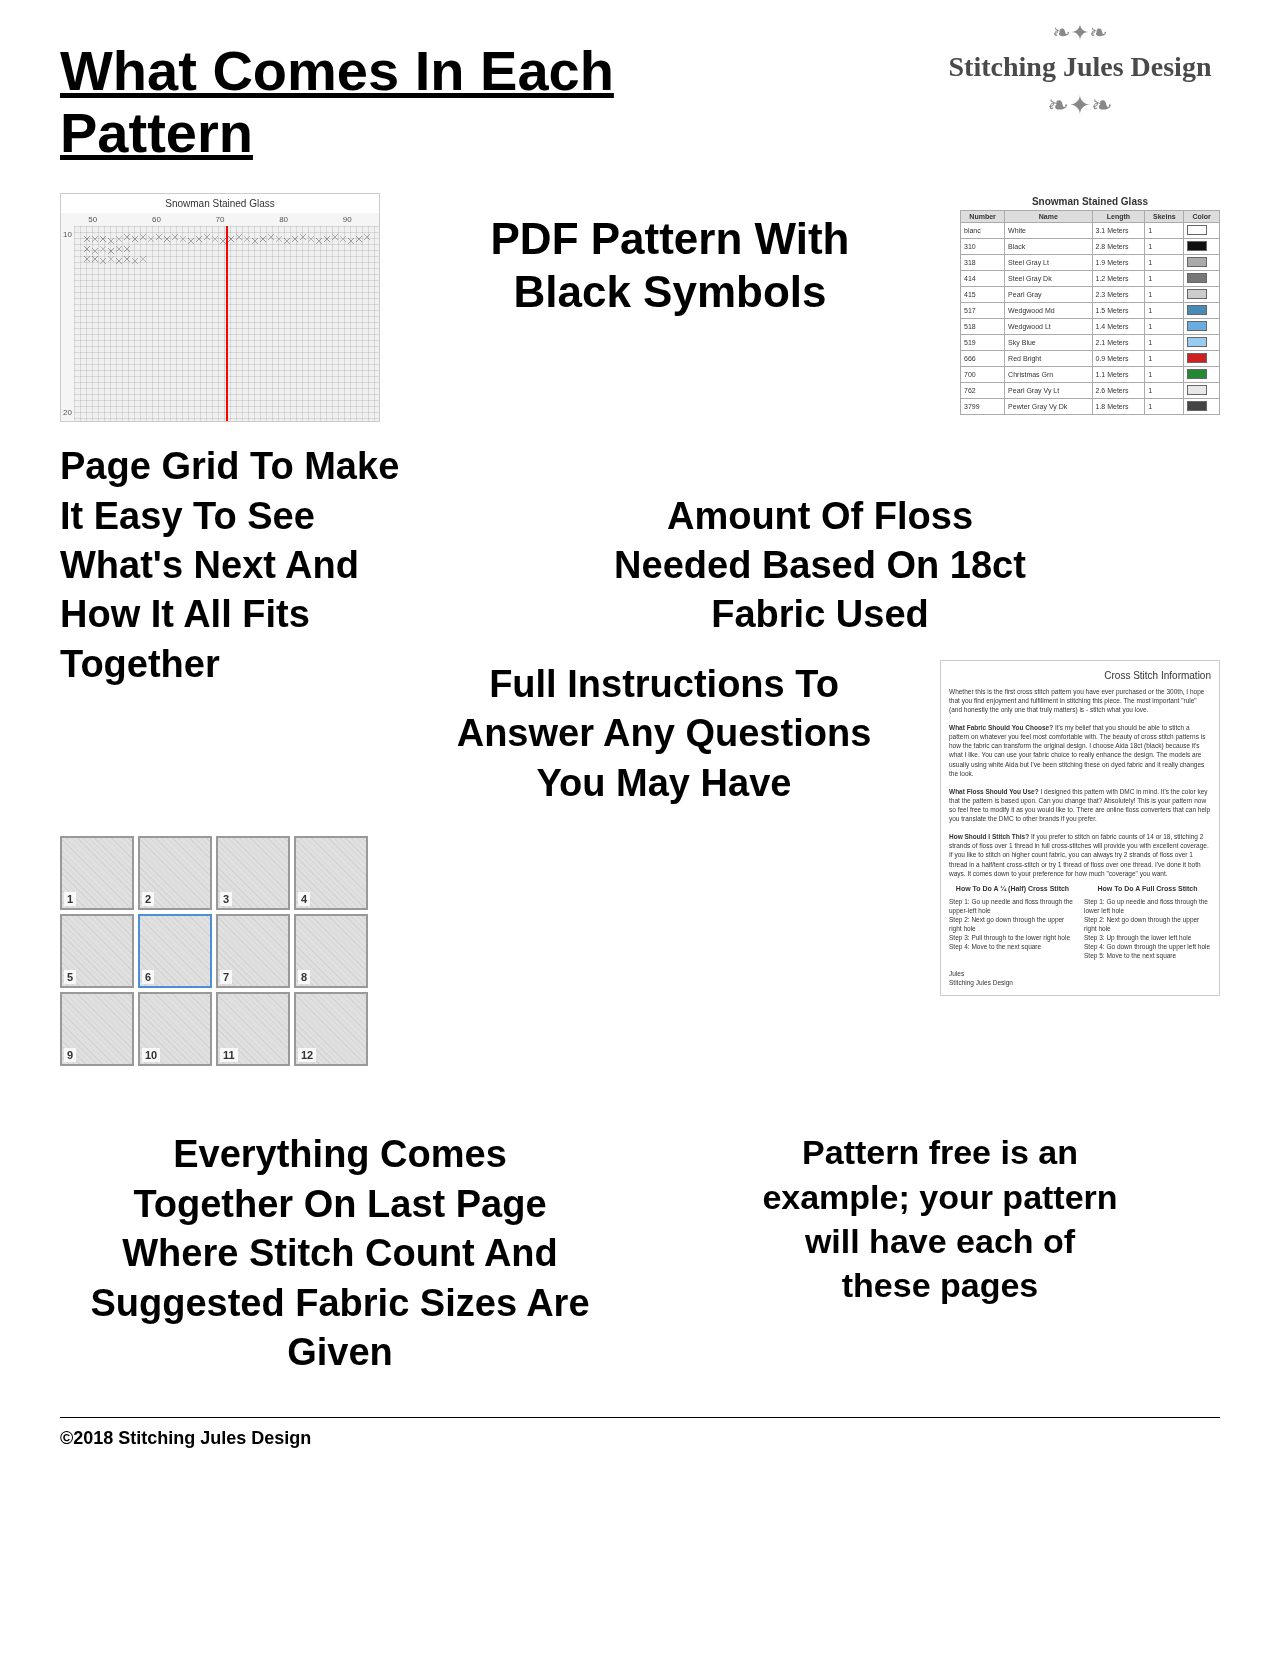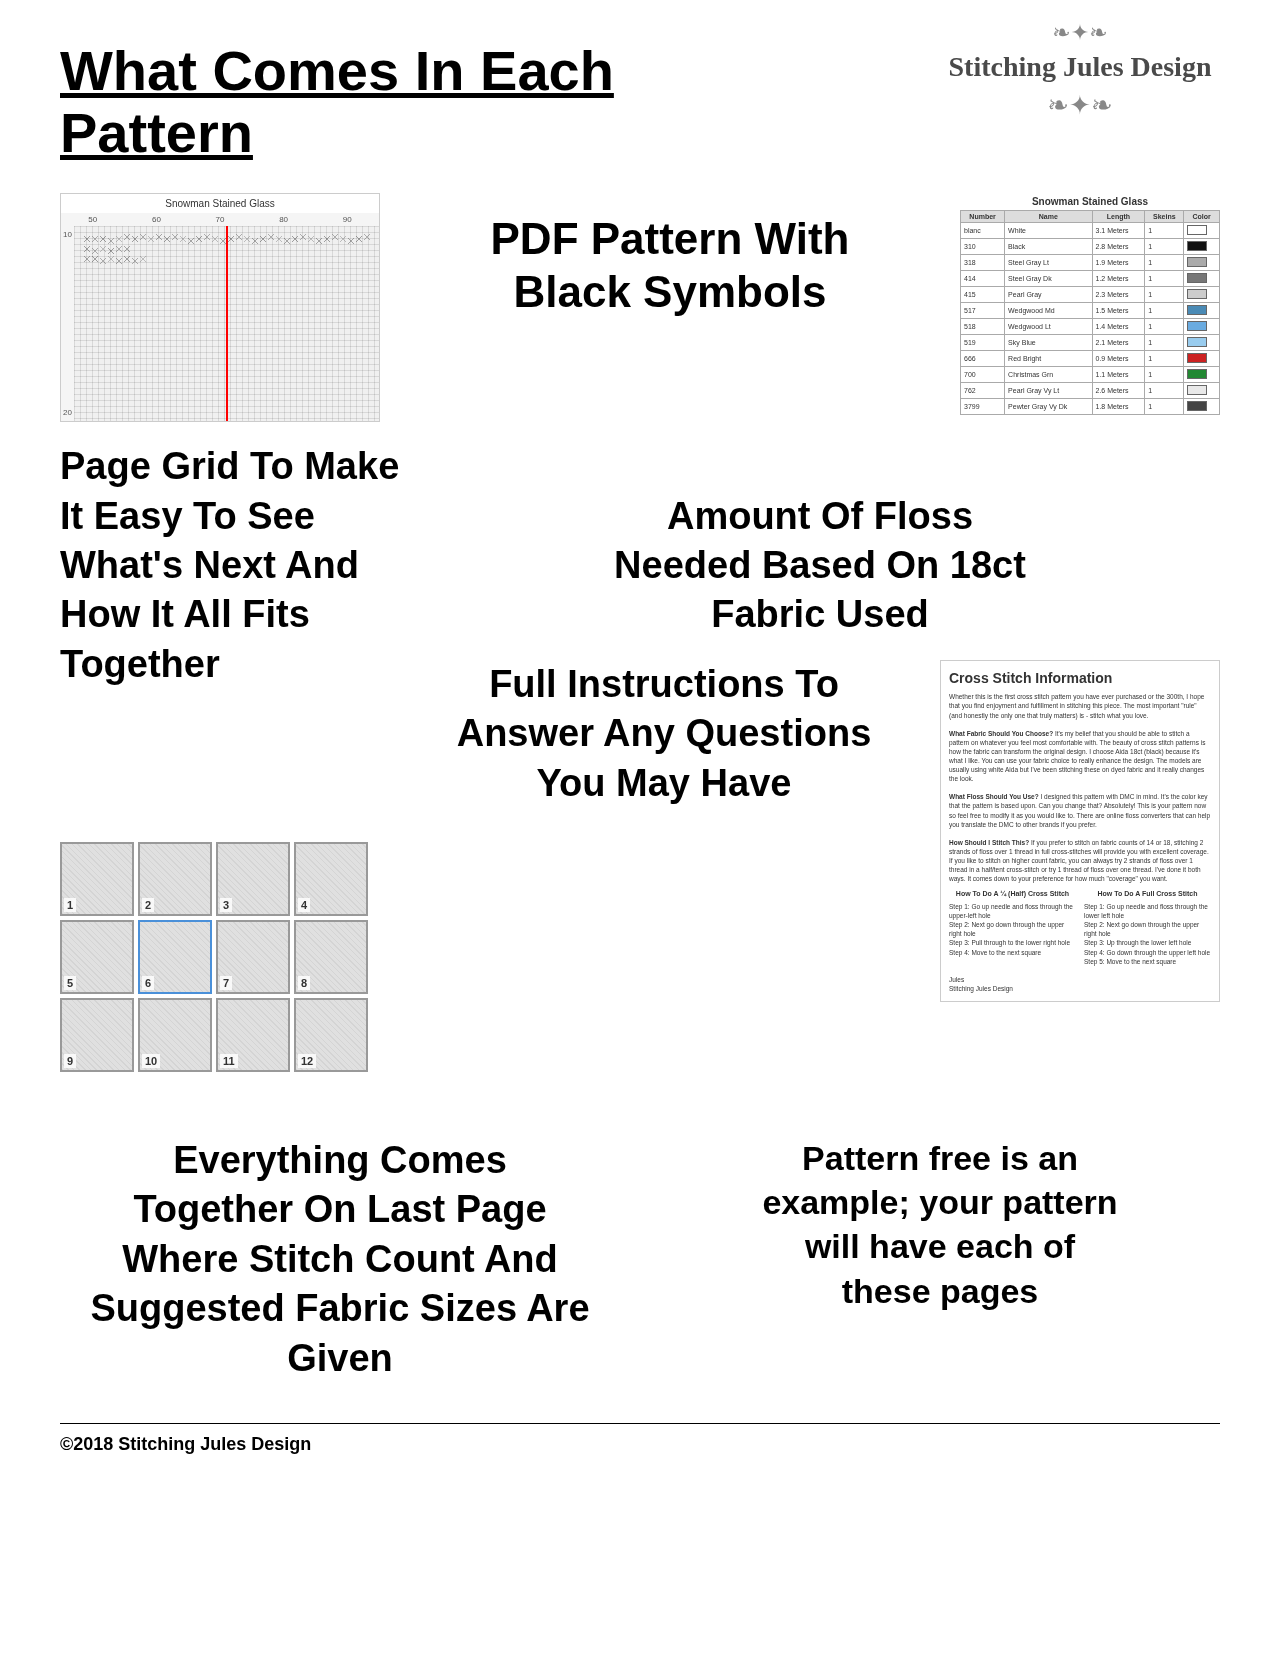--- a/index.html
+++ b/index.html
@@ -248,23 +248,23 @@
       flex-shrink: 0;
       border: 1px solid #ccc;
       padding: 8px;
       font-size: 6.5px;
       color: #333;
       line-height: 1.4;
       background: #fff;
     }
 
     .instructions-doc h4 {
-      font-size: 14px;
-      font-weight: bold;
-      text-align: left;
+      font-size: 10px;
+      font-weight: normal;
+      text-align: right;
       margin-bottom: 4px;
     }
 
     .instr-two-col {
       display: flex;
       gap: 8px;
       margin-top: 6px;
     }
 
     .instr-col {

